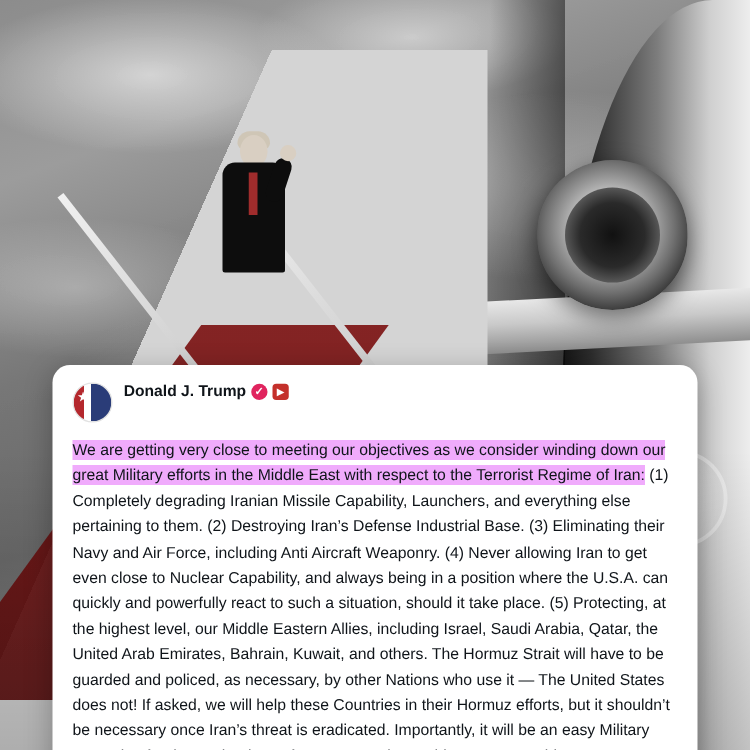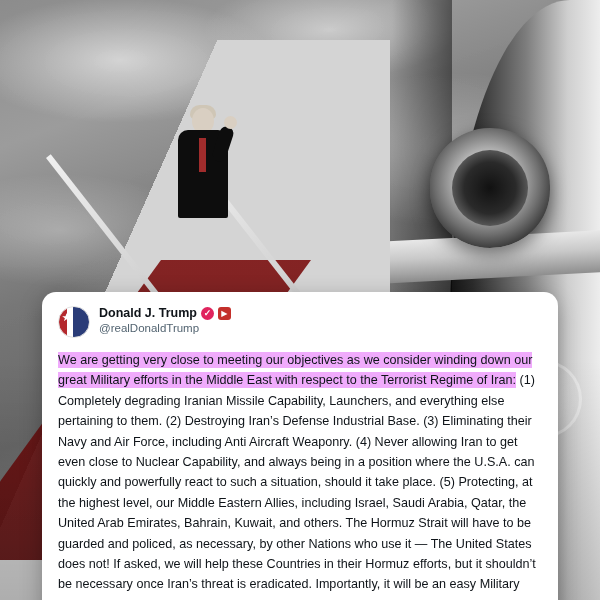--- a/index.html
+++ b/index.html
@@ -319,21 +319,20 @@
 
   <div class="card">
     <div class="card-head">
       <div class="avatar"></div>
       <div>
         <div class="namerow">
           <span class="display-name">Donald J. Trump</span>
           <span class="verified">✓</span>
           <span class="media-badge">▶</span>
         </div>
-        <div class="handle">@realDonaldTrump</div>
       </div>
     </div>
 
     <div class="tweet-body">
       <span class="hl">We are getting very close to meeting our objectives as we consider winding down our great Military efforts in the Middle East with respect to the Terrorist Regime of Iran:</span><span> (1) Completely degrading Iranian Missile Capability, Launchers, and everything else pertaining to them. (2) Destroying Iran’s Defense Industrial Base. (3) Eliminating their Navy and Air Force, including Anti Aircraft Weaponry. (4) Never allowing Iran to get even close to Nuclear Capability, and always being in a position where the U.S.A. can quickly and powerfully react to such a situation, should it take place. (5) Protecting, at the highest level, our Middle Eastern Allies, including Israel, Saudi Arabia, Qatar, the United Arab Emirates, Bahrain, Kuwait, and others. The Hormuz Strait will have to be guarded and policed, as necessary, by other Nations who use it — The United States does not! If asked, we will help these Countries in their Hormuz efforts, but it shouldn’t be necessary once Iran’s threat is eradicated. Importantly, it will be an easy Military Operation for them. Thank you for your attention to this matter! President DONALD J. TRUMP</span>
     </div>
   </div>
 
 </div>
 

